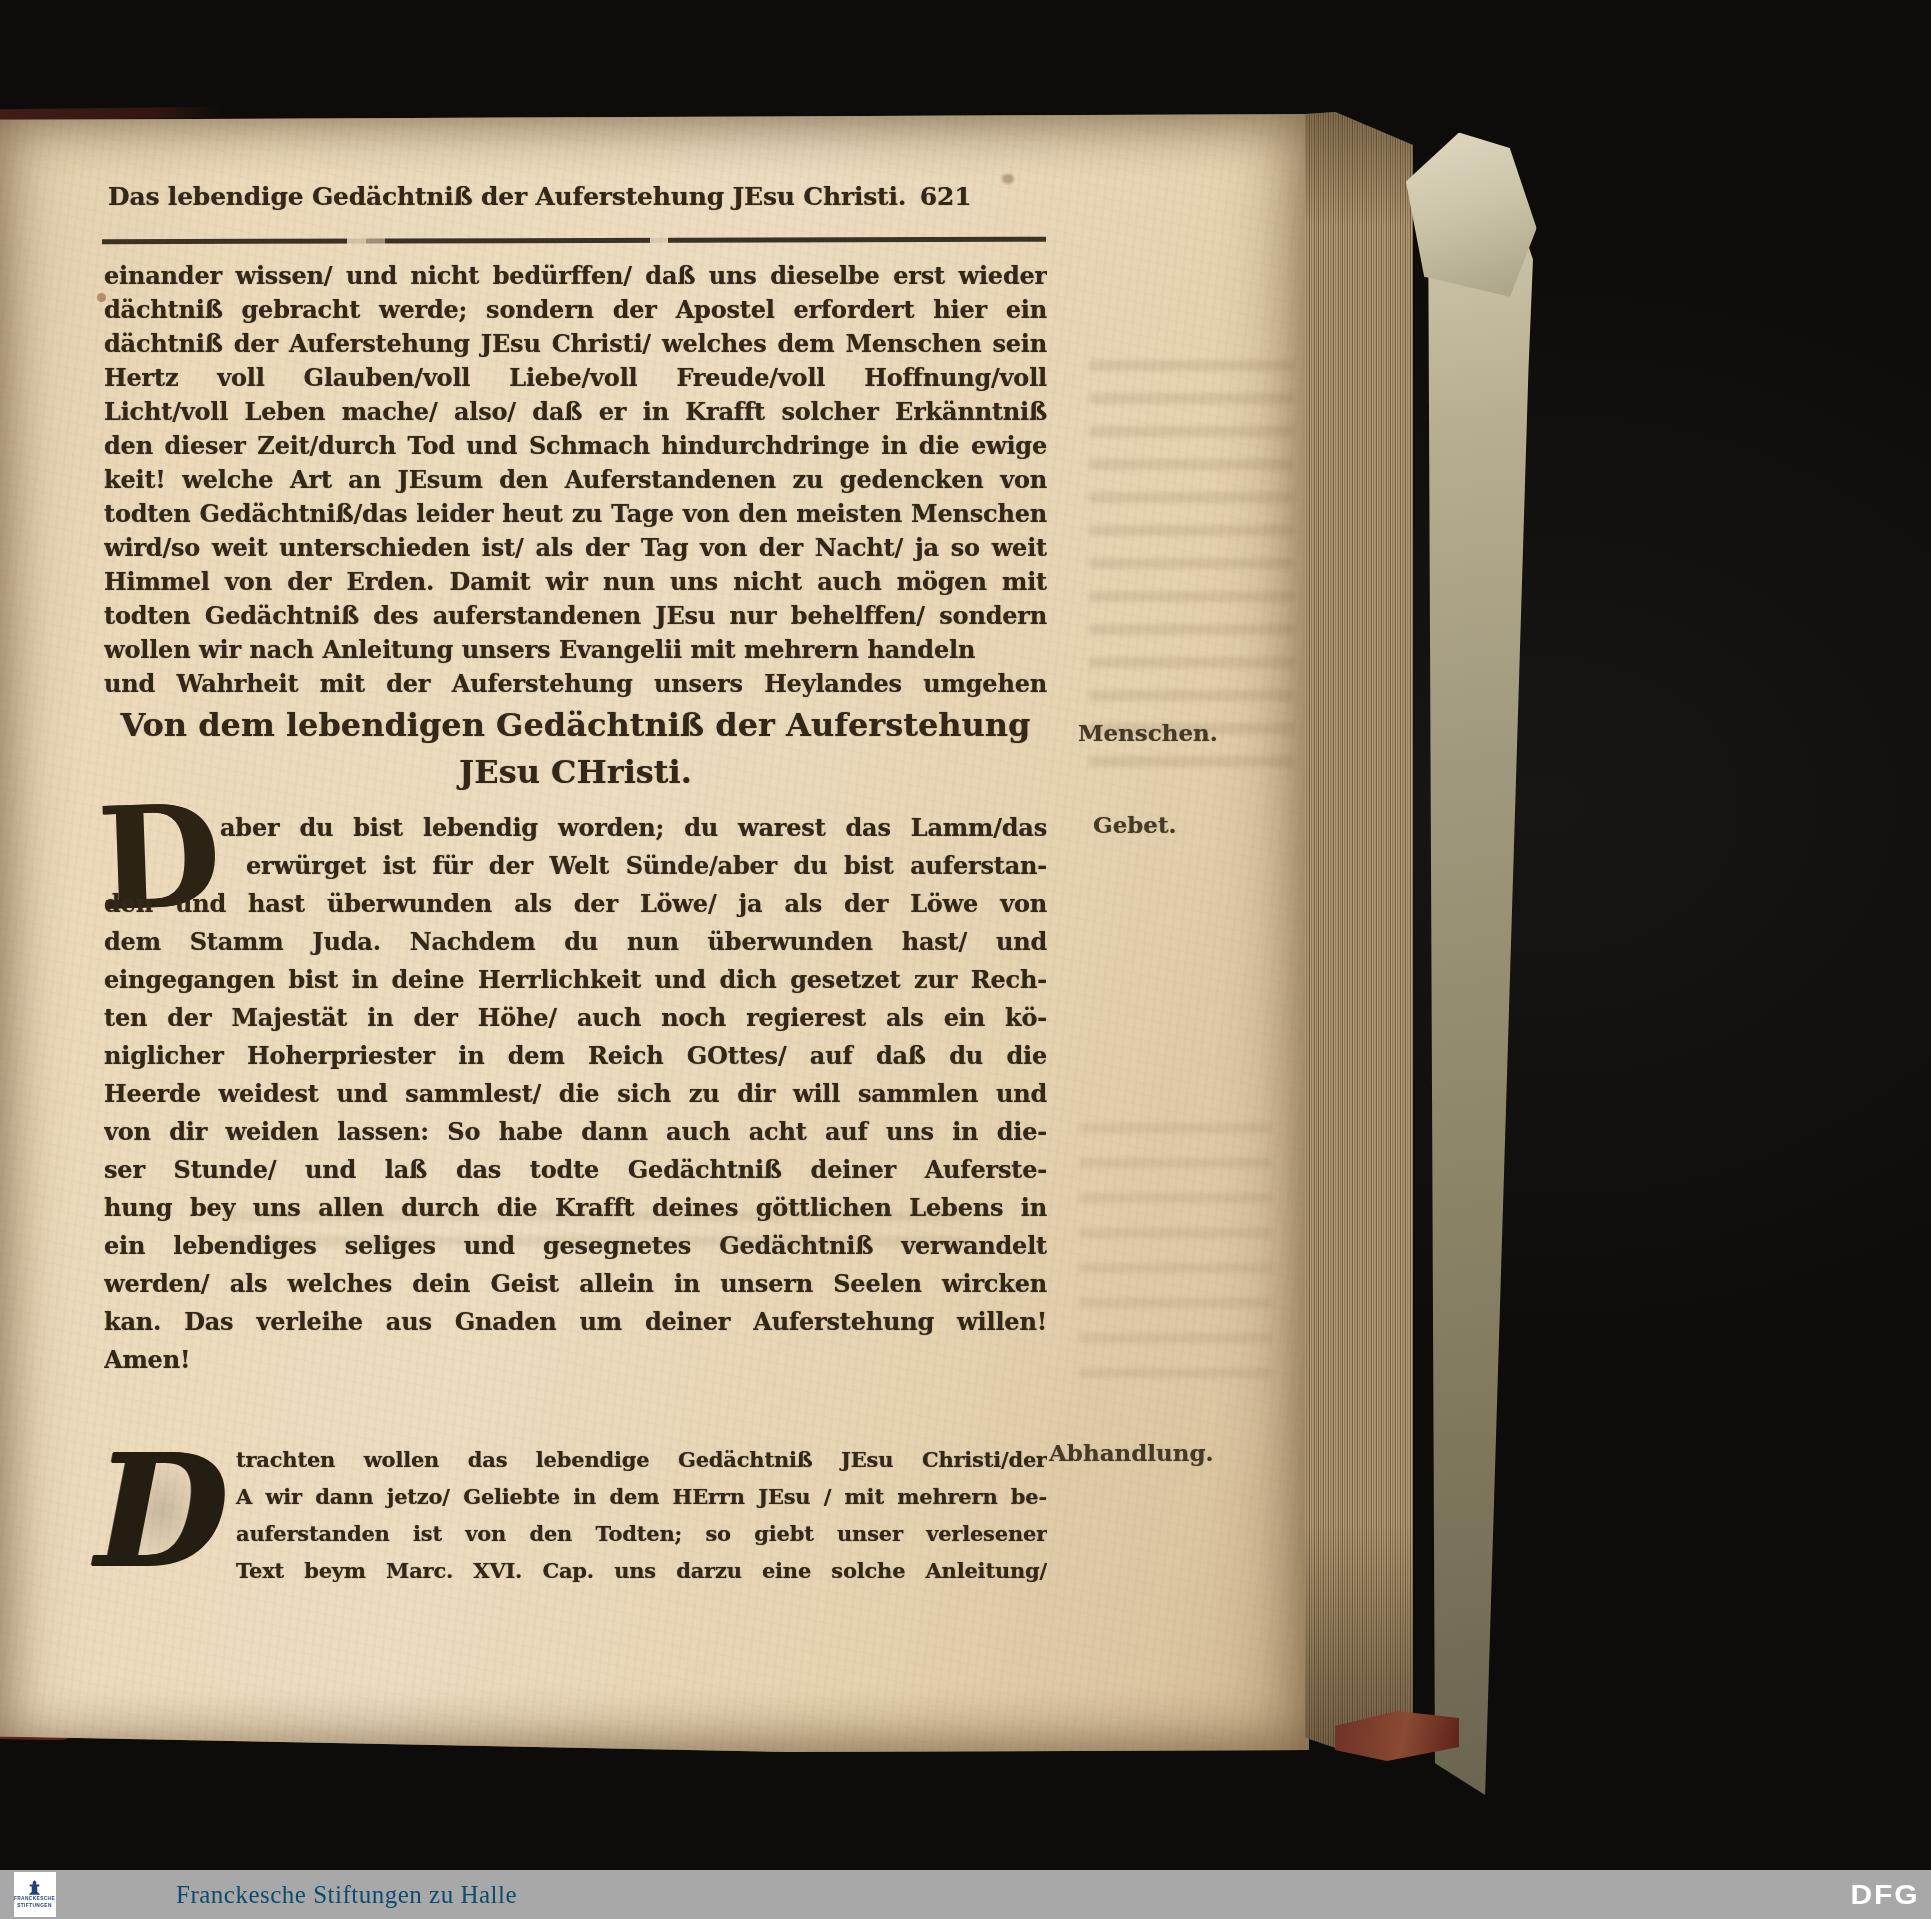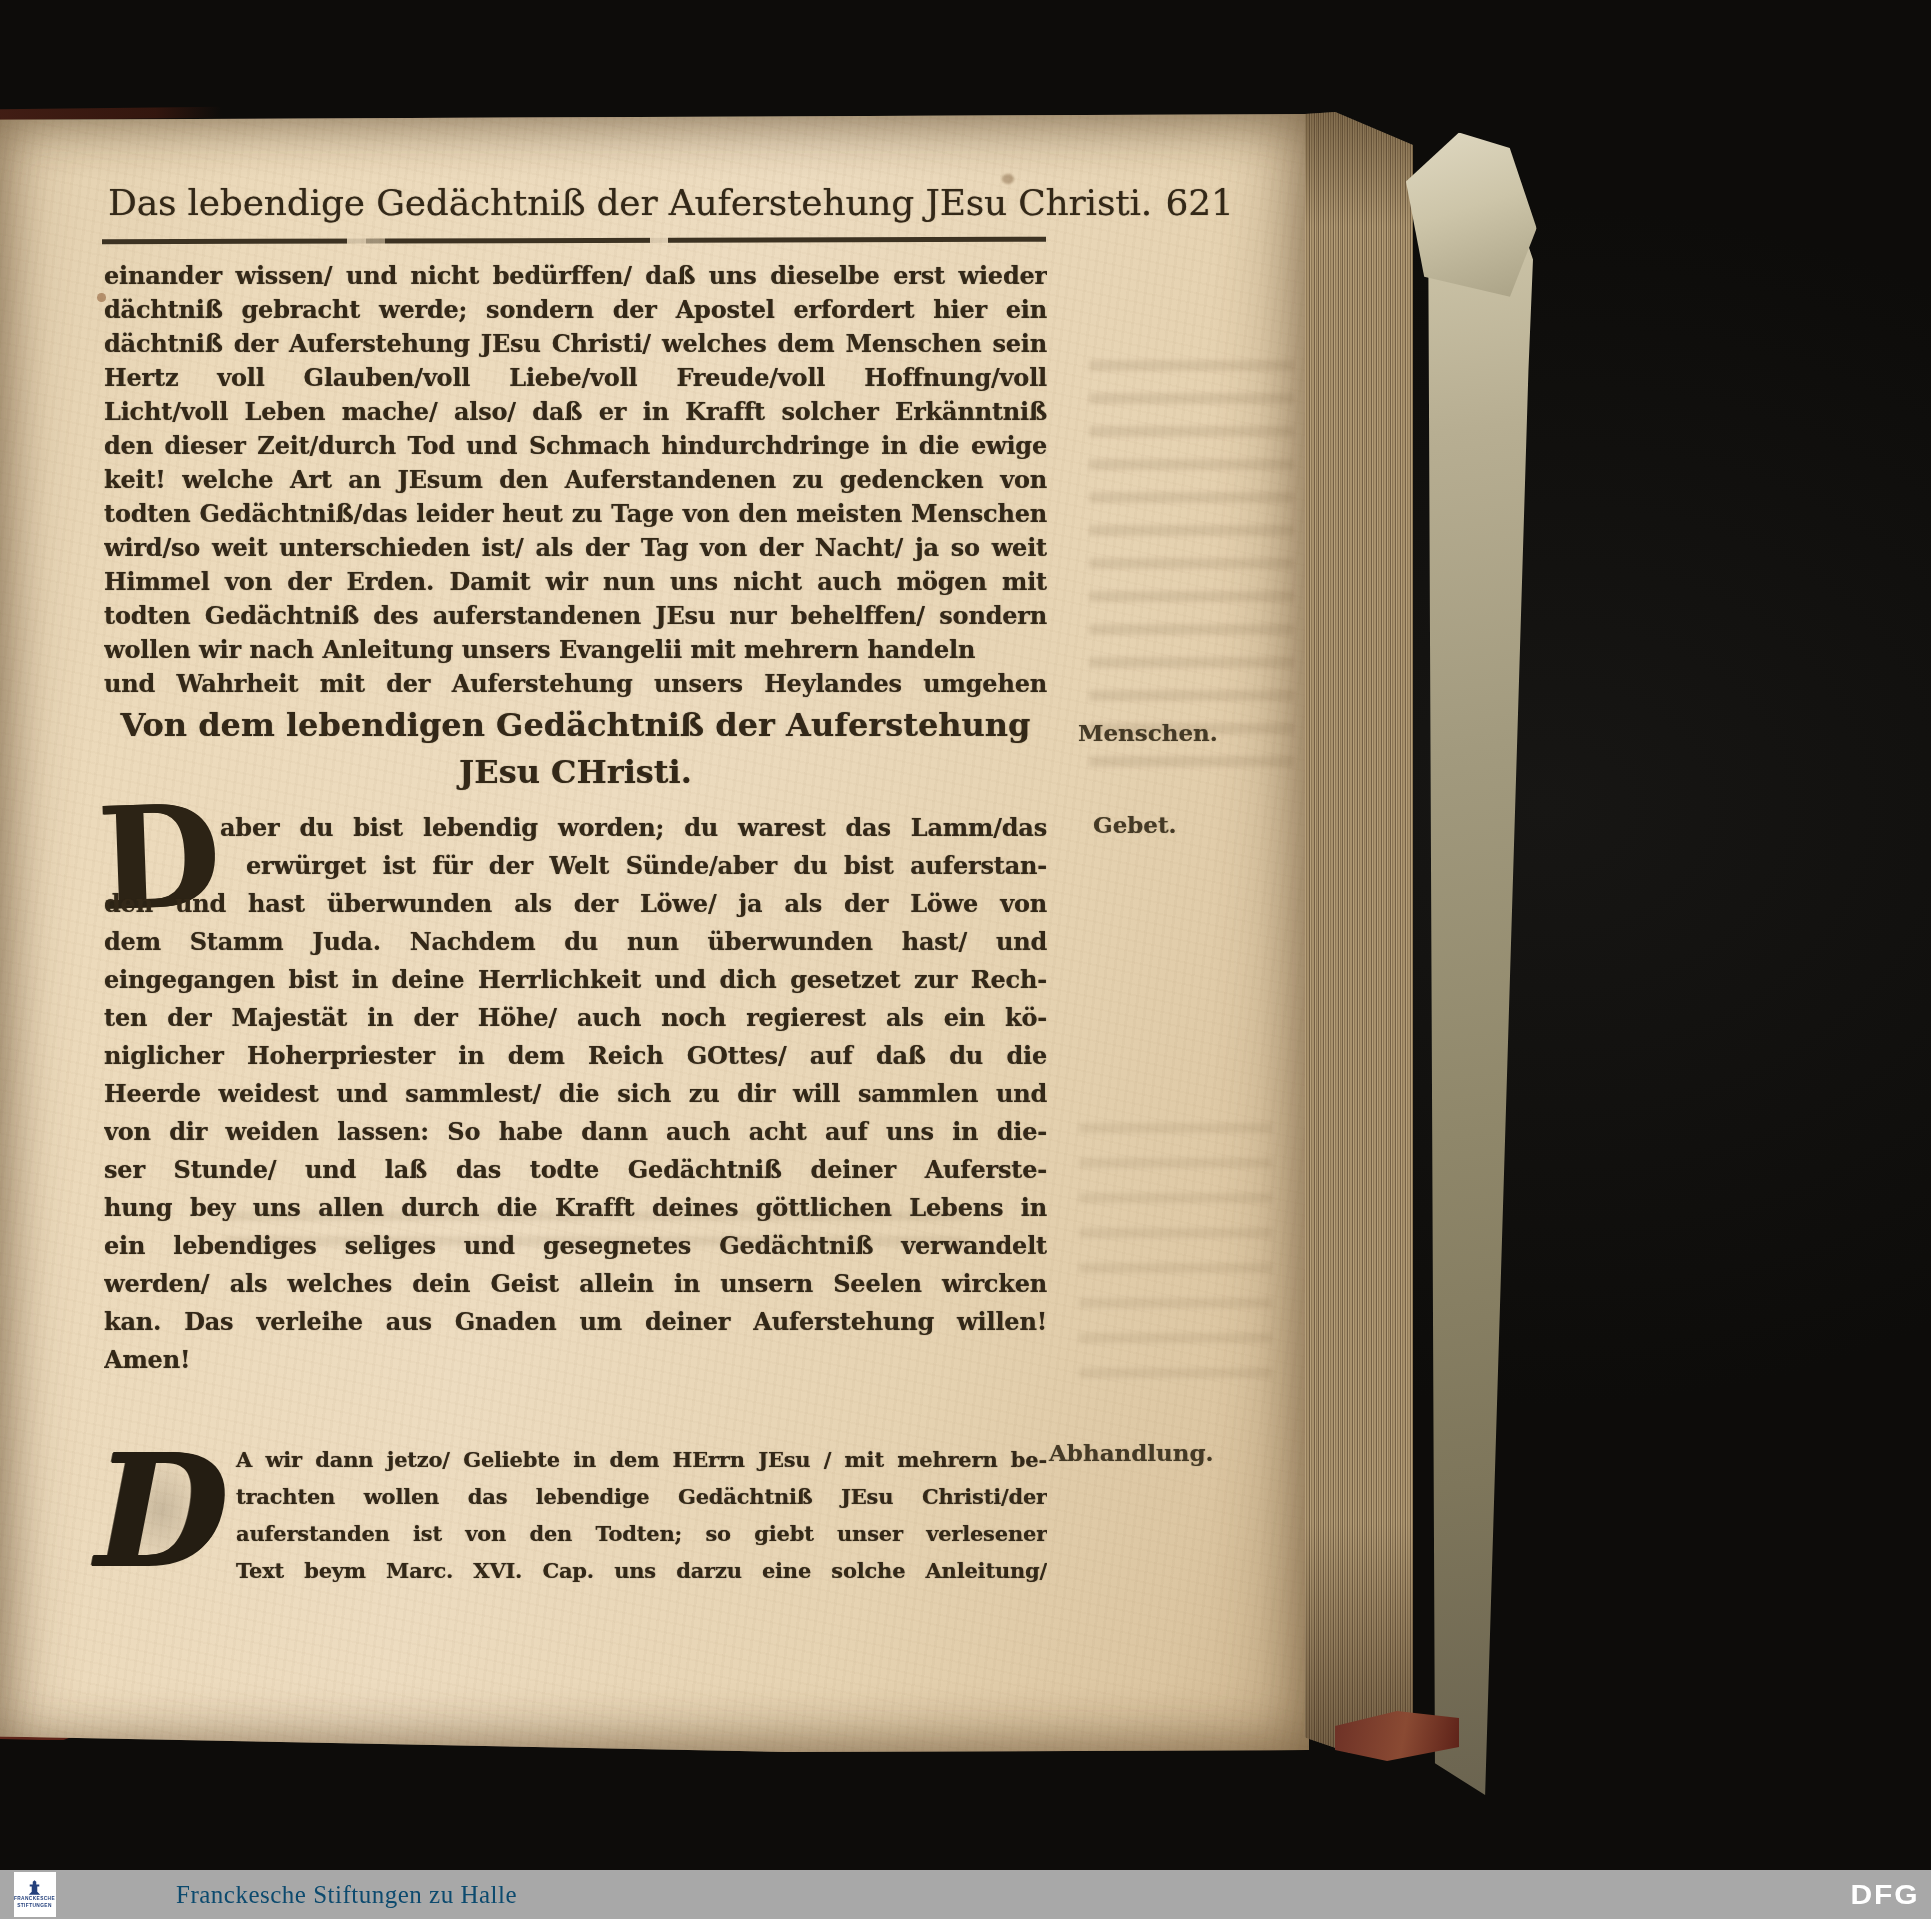--- a/index.html
+++ b/index.html
@@ -43,21 +43,21 @@
   
   .ghost{position:absolute;opacity:.5;filter:blur(1.9px);}
   .ghost.g1{left:1089px;top:246px;width:205px;height:415px;
     background:repeating-linear-gradient(180deg, rgba(110,88,58,.28) 0 10.6px, rgba(0,0,0,0) 10.6px 33px);}
   .ghost.g2{left:1079px;top:1009px;width:193px;height:261px;
     background:repeating-linear-gradient(180deg, rgba(110,88,58,.22) 0 9.7px, rgba(0,0,0,0) 9.7px 35px);}
   .ghost.g3{left:224px;top:1097px;width:743px;height:50px;
     background:repeating-linear-gradient(180deg, rgba(105,85,55,.20) 0 9.7px, rgba(0,0,0,0) 9.7px 25px);}
   
   .ink{color:#332818;text-shadow:0 0 1.1px rgba(51,40,24,.65);}
-  .runhead{position:absolute;left:108px;top:68px;width:941px;font-size:36px;font-weight:400;
+  .runhead{position:absolute;left:108px;top:68px;width:941px;font-size:25px;font-weight:700;
     letter-spacing:-0.2px;white-space:nowrap;}
   .runhead .pgnum{margin-left:13.5px;}
   .headrule{position:absolute;left:102px;top:124px;width:944px;height:4.8px;transform:rotate(-0.15deg);
     background:linear-gradient(90deg,#3c3222 0 26%,rgba(60,50,34,.15) 26% 28%,#43382575 28% 30%,#3c3222 30% 58%,rgba(60,50,34,.1) 58% 60%,#3c3222 60% 100%);}
   .ln{box-sizing:border-box;width:100%;text-align:justify;text-align-last:justify;
       letter-spacing:-0.2px;word-spacing:0.5px;overflow:hidden;}
   .ln.last{text-align:left;text-align-last:left;}
   .p1{position:absolute;left:104px;top:145px;width:943px;font-size:24px;font-weight:700;}
   .p1 .ln{height:34px;line-height:34px;}
   .heading1{position:absolute;left:104px;top:592px;width:943px;text-align:center;
@@ -155,22 +155,22 @@
       <div class="ln">ser Stunde/ und laß das todte Gedächtniß deiner Auferste-</div>
       <div class="ln">hung bey uns allen durch die Krafft deines göttlichen Lebens in</div>
       <div class="ln">ein lebendiges seliges und gesegnetes Gedächtniß verwandelt</div>
       <div class="ln">werden/ als welches dein Geist allein in unsern Seelen wircken</div>
       <div class="ln">kan. Das verleihe aus Gnaden um deiner Auferstehung willen!</div>
       <div class="ln last">Amen!</div>
     </div>
 
     <div class="initial-ornate">D</div>
     <div class="abh ink">
+      <div class="ln">trachten wollen das lebendige Gedächtniß JEsu Christi/der</div>
       <div class="ln">A wir dann jetzo/ Geliebte in dem HErrn JEsu / mit mehrern be-</div>
-      <div class="ln">trachten wollen das lebendige Gedächtniß JEsu Christi/der</div>
       <div class="ln">auferstanden ist von den Todten; so giebt unser verlesener</div>
       <div class="ln">Text beym Marc. XVI. Cap. uns darzu eine solche Anleitung/</div>
     </div>
 
   </div>
 
   <div class="fore-edge"></div>
   <div class="vellum-side"></div>
   <div class="vellum-fold"></div>
   <div class="cover-red-wedge"></div>

